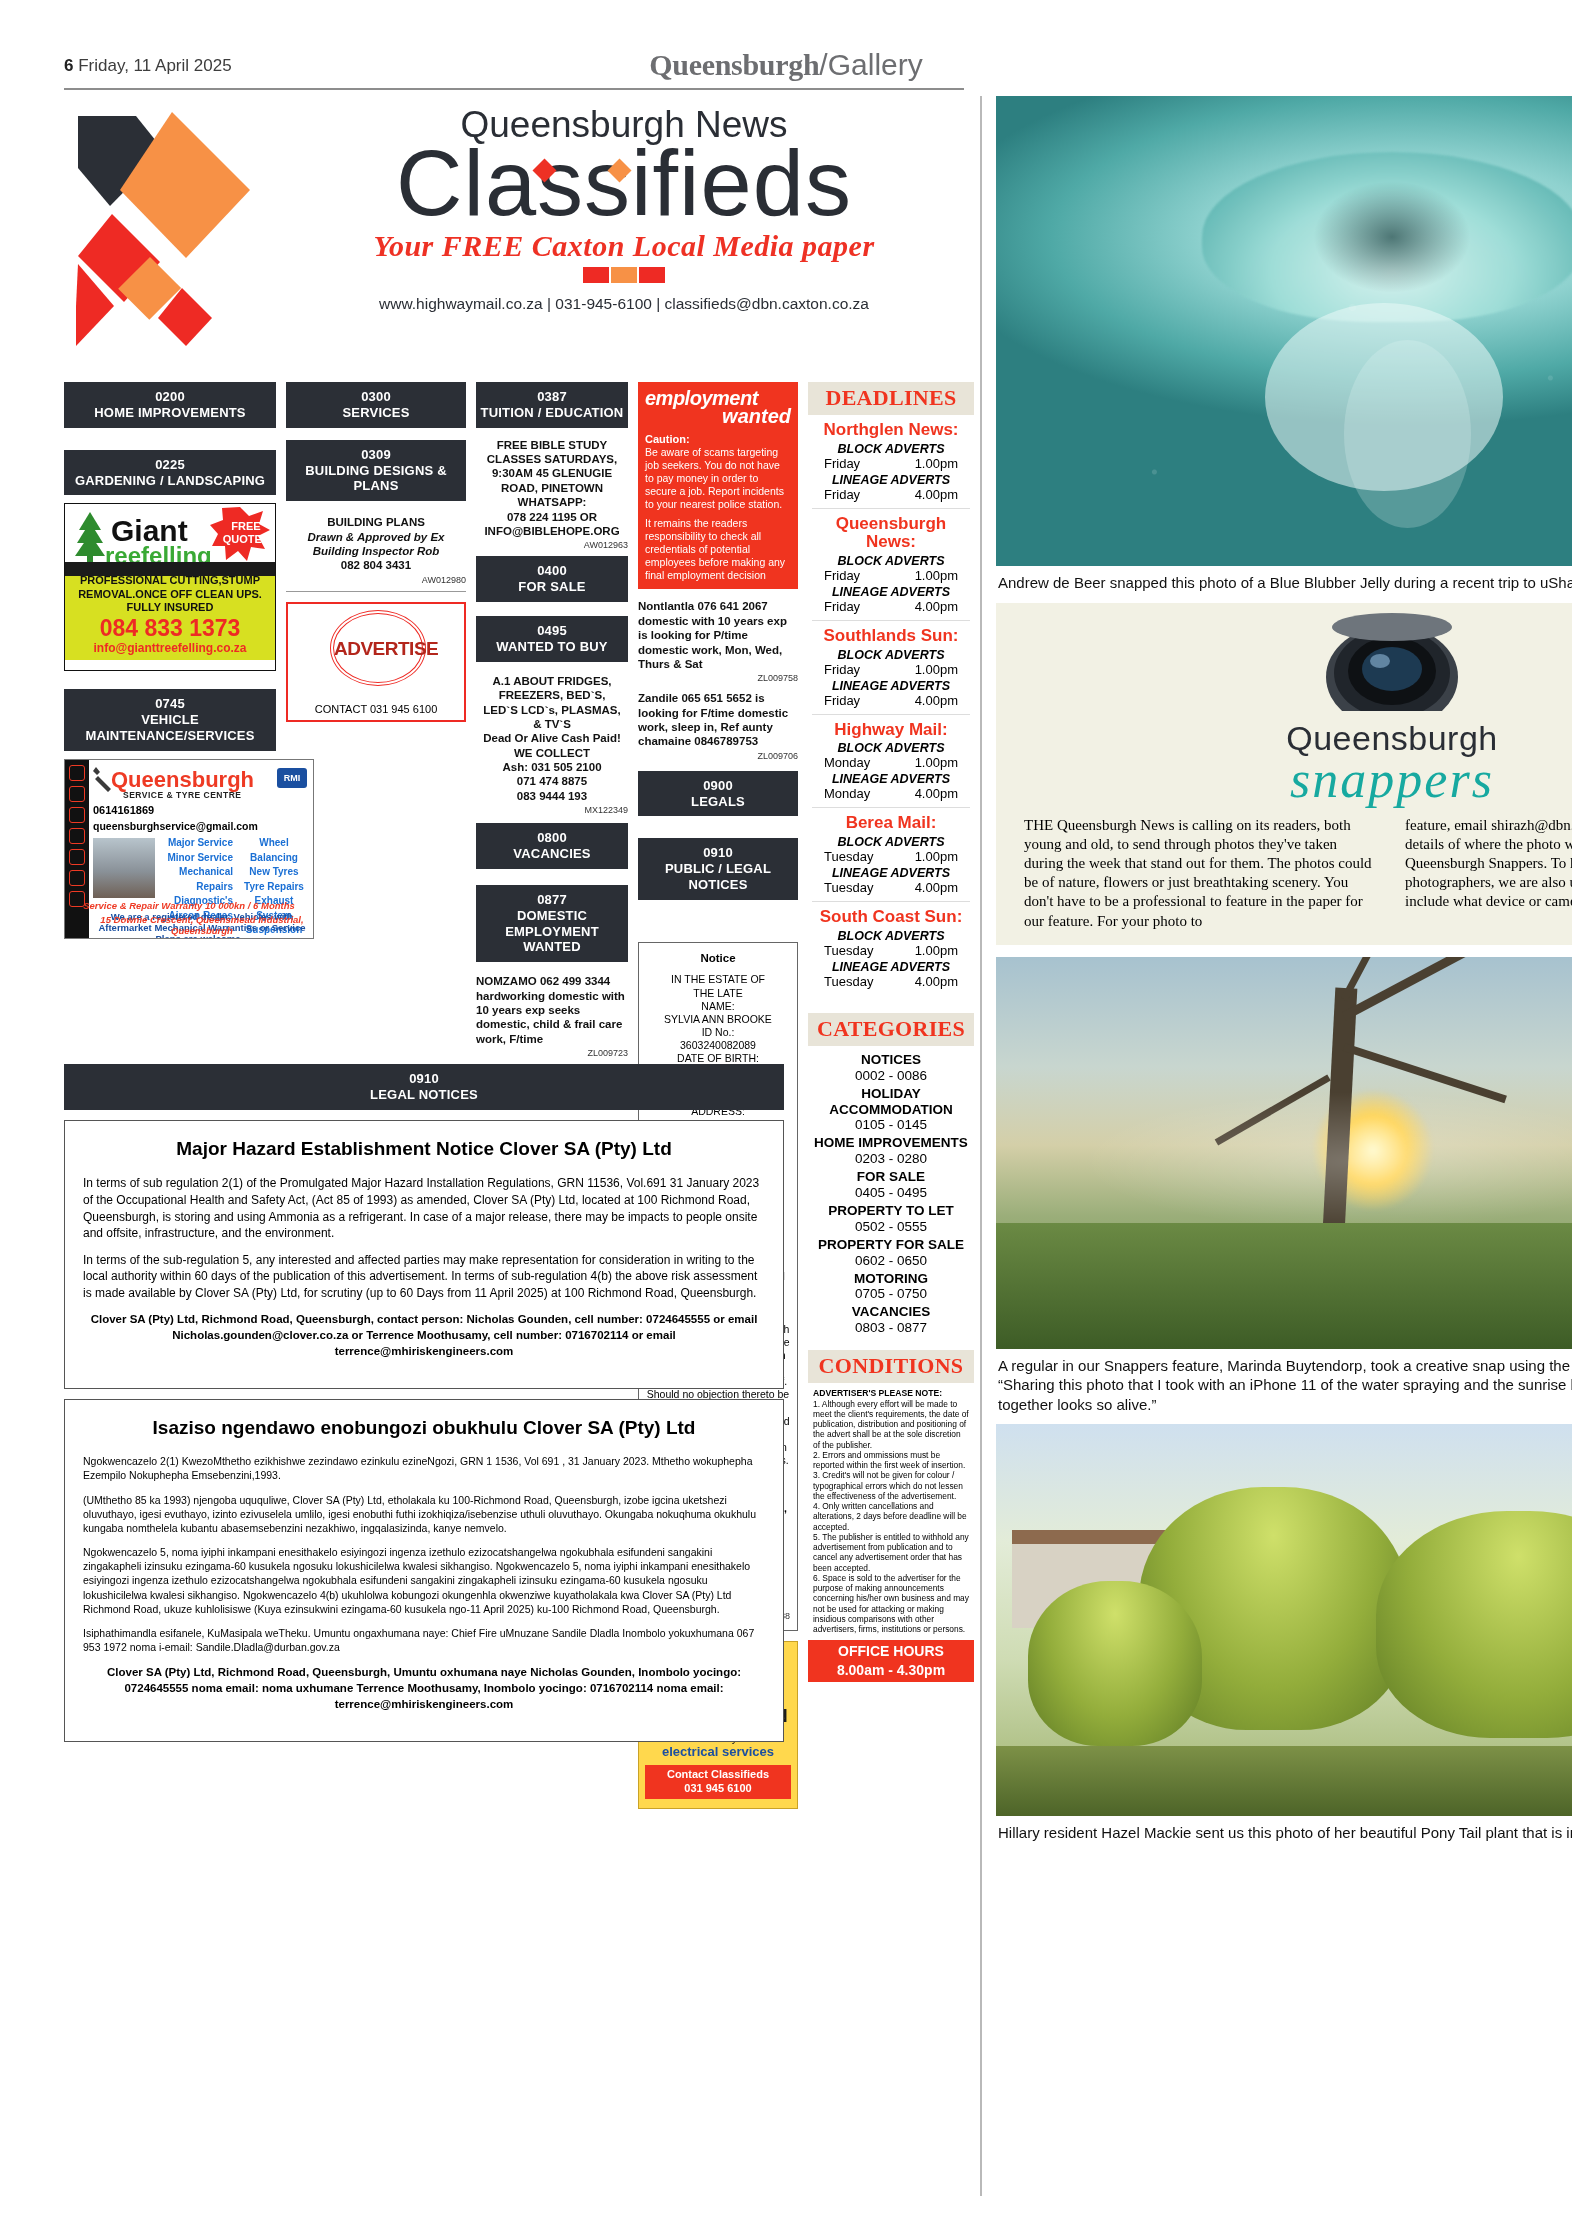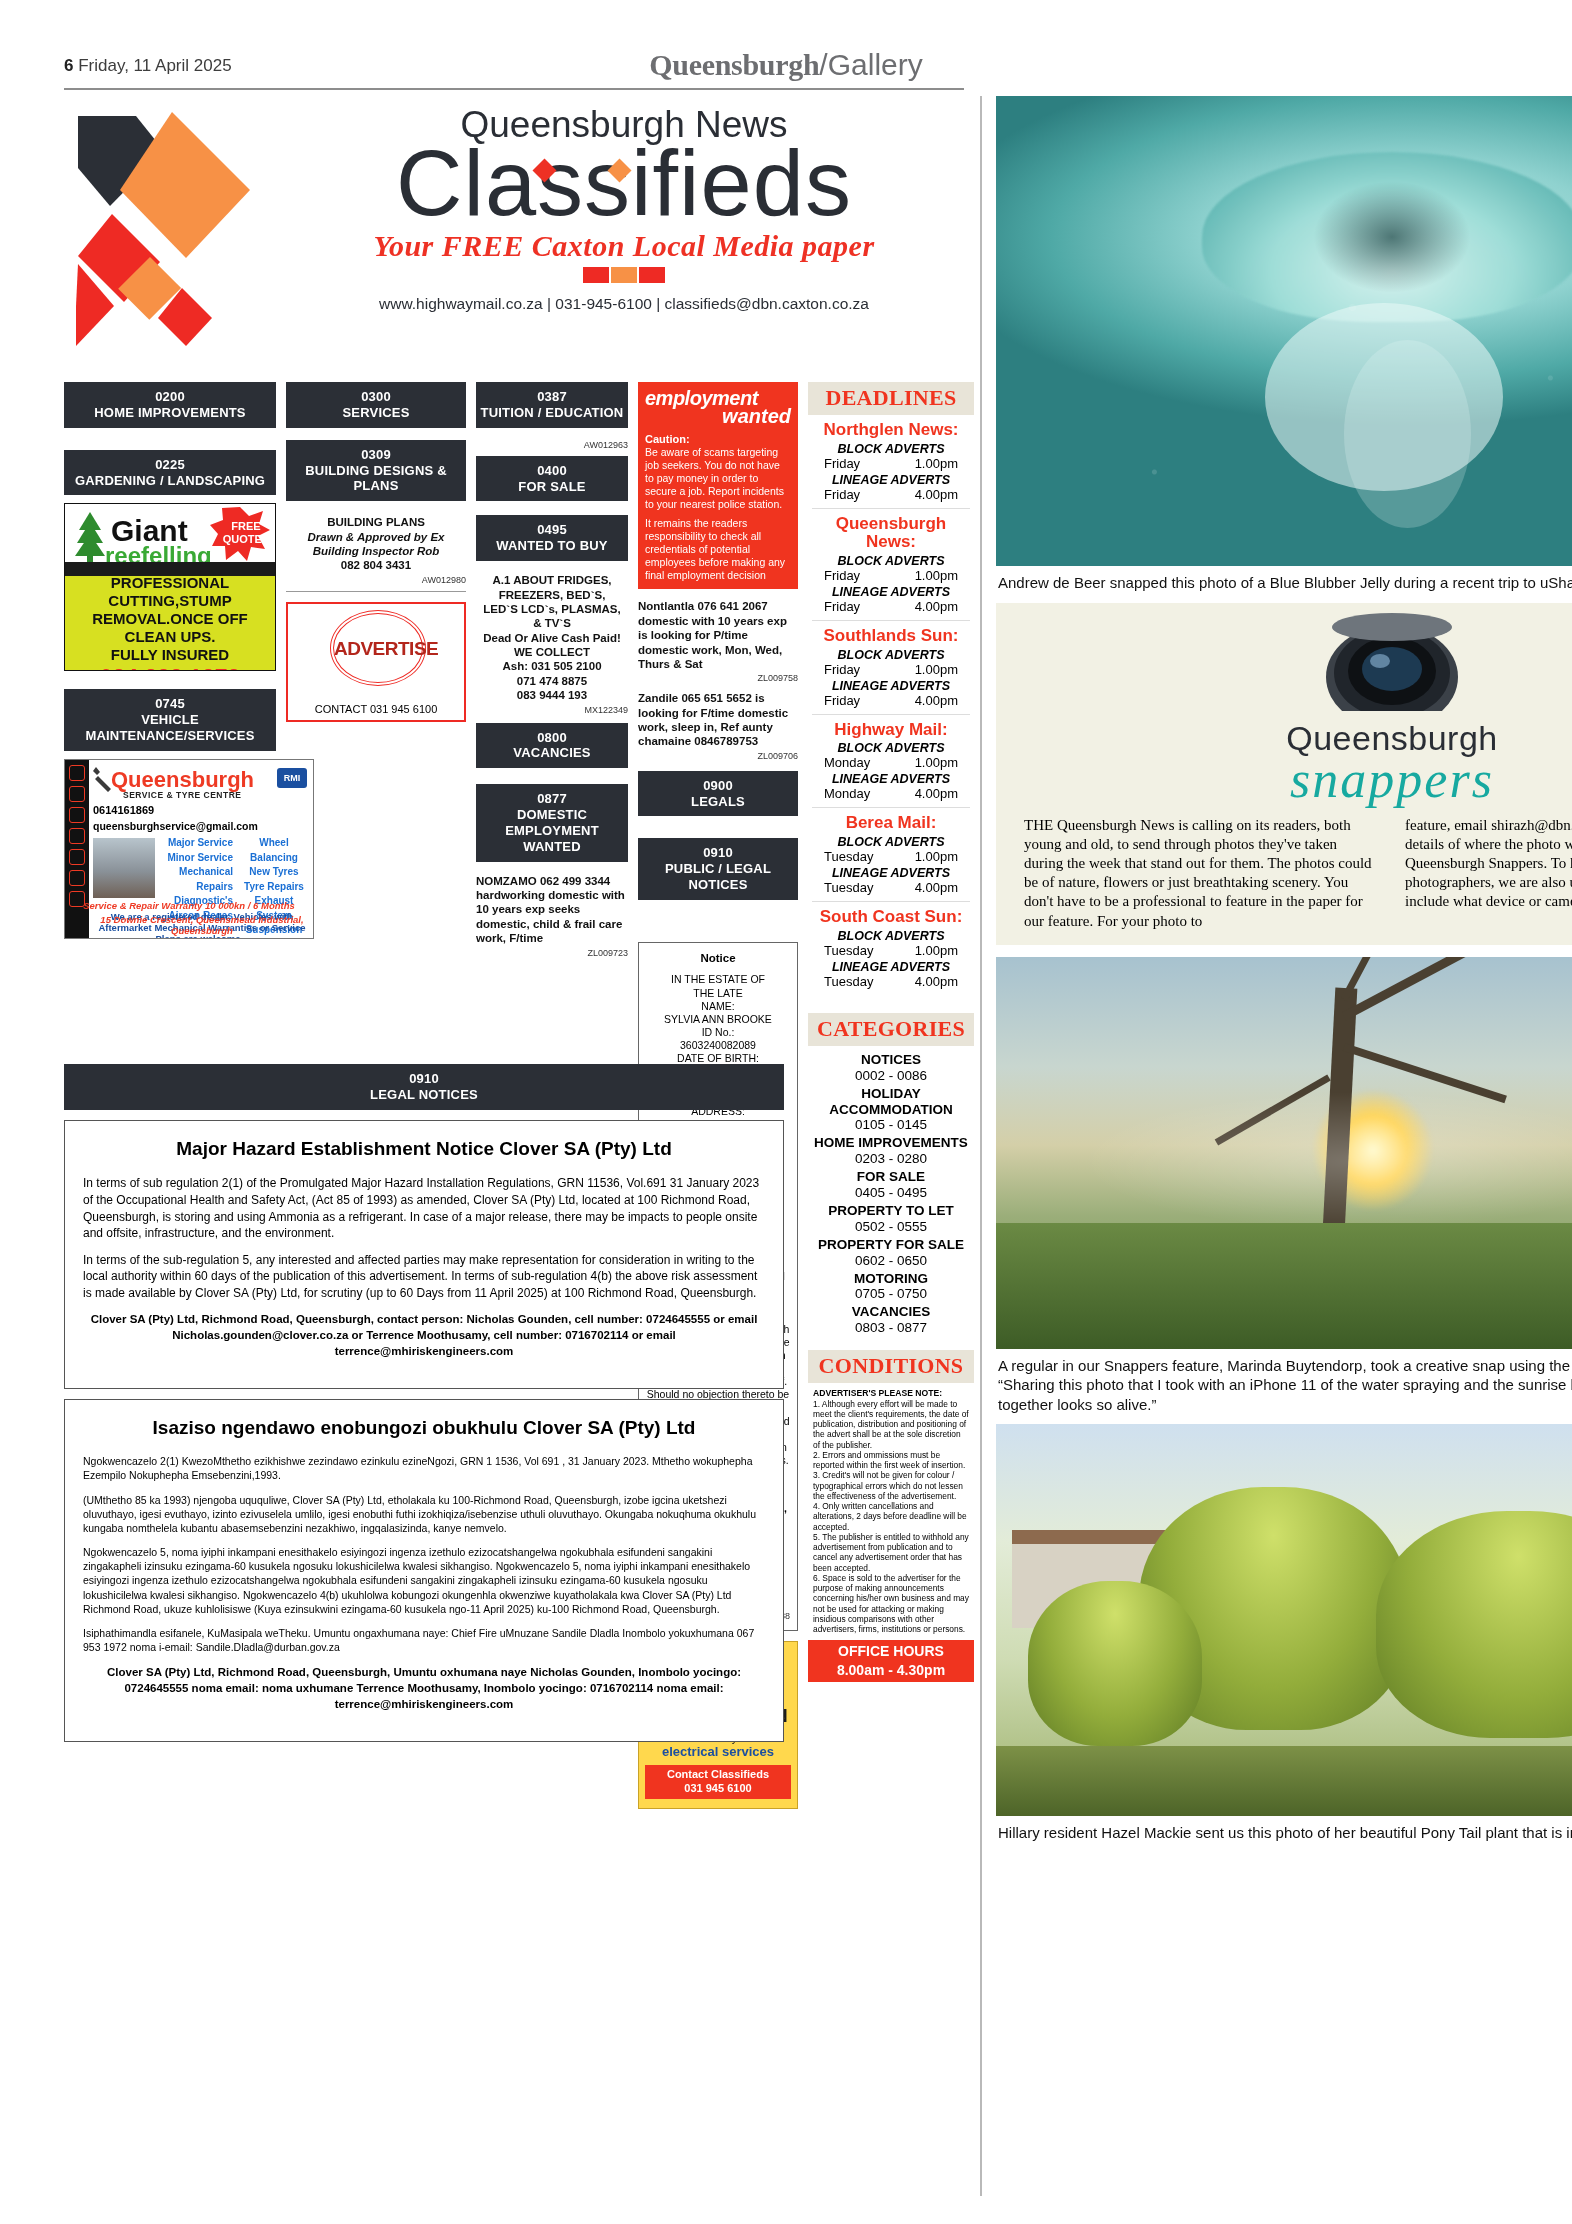--- a/index.html
+++ b/index.html
@@ -64,21 +64,21 @@
   
   .giantad { width:212px; height:168px; border:1px solid #111; margin-top:8px; overflow:hidden; position:relative; background:#fff;}
   .giantad .top { height:66px; background:#fff; position:relative; }
   .giantad .gname { position:absolute; left:46px; top:10px; font-size:30px; font-weight:bold; color:#111; font-family:"Liberation Sans",sans-serif;}
   .giantad .tree { position:absolute; left:8px; top:6px; width:34px; height:52px; }
   .giantad .refell { position:absolute; left:40px; top:38px; font-size:24px; font-weight:bold; color:#3aa935; }
   .giantad .splat { position:absolute; right:4px; top:2px; width:62px; height:58px; }
   .giantad .splat .fq { position:absolute; left:12px; top:14px; color:#fff; font-size:11px; font-weight:bold; text-align:center; line-height:1.1;}
   .giantad .wave { position:absolute; left:0; top:58px; width:100%; height:14px; background:#1b1b1b; }
   .giantad .body { background:#d7e021; padding:4px 3px 5px; text-align:center; }
-  .giantad .l1 { font-size:15px; font-weight:bold; color:#111; line-height:1.2; }
+  .giantad .l1 { font-size:11px; font-weight:bold; color:#111; line-height:1.2; }
   .giantad .phone { font-size:23px; font-weight:bold; color:#ee2a24; line-height:1.1; margin-top:2px;}
   .giantad .mail { font-size:12px; font-weight:bold; color:#ee2a24; }
 
   
   .stampbox { width:180px; height:120px; border:2px solid #ee2a24; margin-top:10px; position:relative; background:#fff;}
   .stampcircle { position:absolute; left:42px; top:6px; width:96px; height:76px; border:4px double #ee2a24; border-radius:50%; }
   .stampcircle span { display:block; text-align:center; margin-top:24px; font-size:19px; font-weight:bold; color:#b3261c; letter-spacing:-0.5px;}
   .stampbox .contact { position:absolute; bottom:5px; width:100%; text-align:center; font-size:11px; font-weight:500;}
 
   
@@ -353,20 +353,29 @@
         <div class="contact">CONTACT 031 945 6100</div>
       </div>
     </div>
 
     <div class="c3">
       <div class="cat">
         <div class="num">0387</div>
         <div>TUITION / EDUCATION</div>
       </div>
       <div style="height:10px"></div>
+      <div class="adtxt bold">
+        <div>FREE BIBLE STUDY</div>
+        <div>CLASSES SATURDAYS,</div>
+        <div>9:30AM 45 GLENUGIE</div>
+        <div>ROAD, PINETOWN</div>
+        <div>WHATSAPP:</div>
+        <div>078 224 1195 OR</div>
+        <div>INFO@BIBLEHOPE.ORG</div>
+      </div>
       <div class="refno">AW012963</div>
 
       <div style="height:6px"></div>
       <div class="cat">
         <div class="num">0400</div>
         <div>FOR SALE</div>
       </div>
       <div style="height:14px"></div>
       <div class="cat">
         <div class="num">0495</div>

